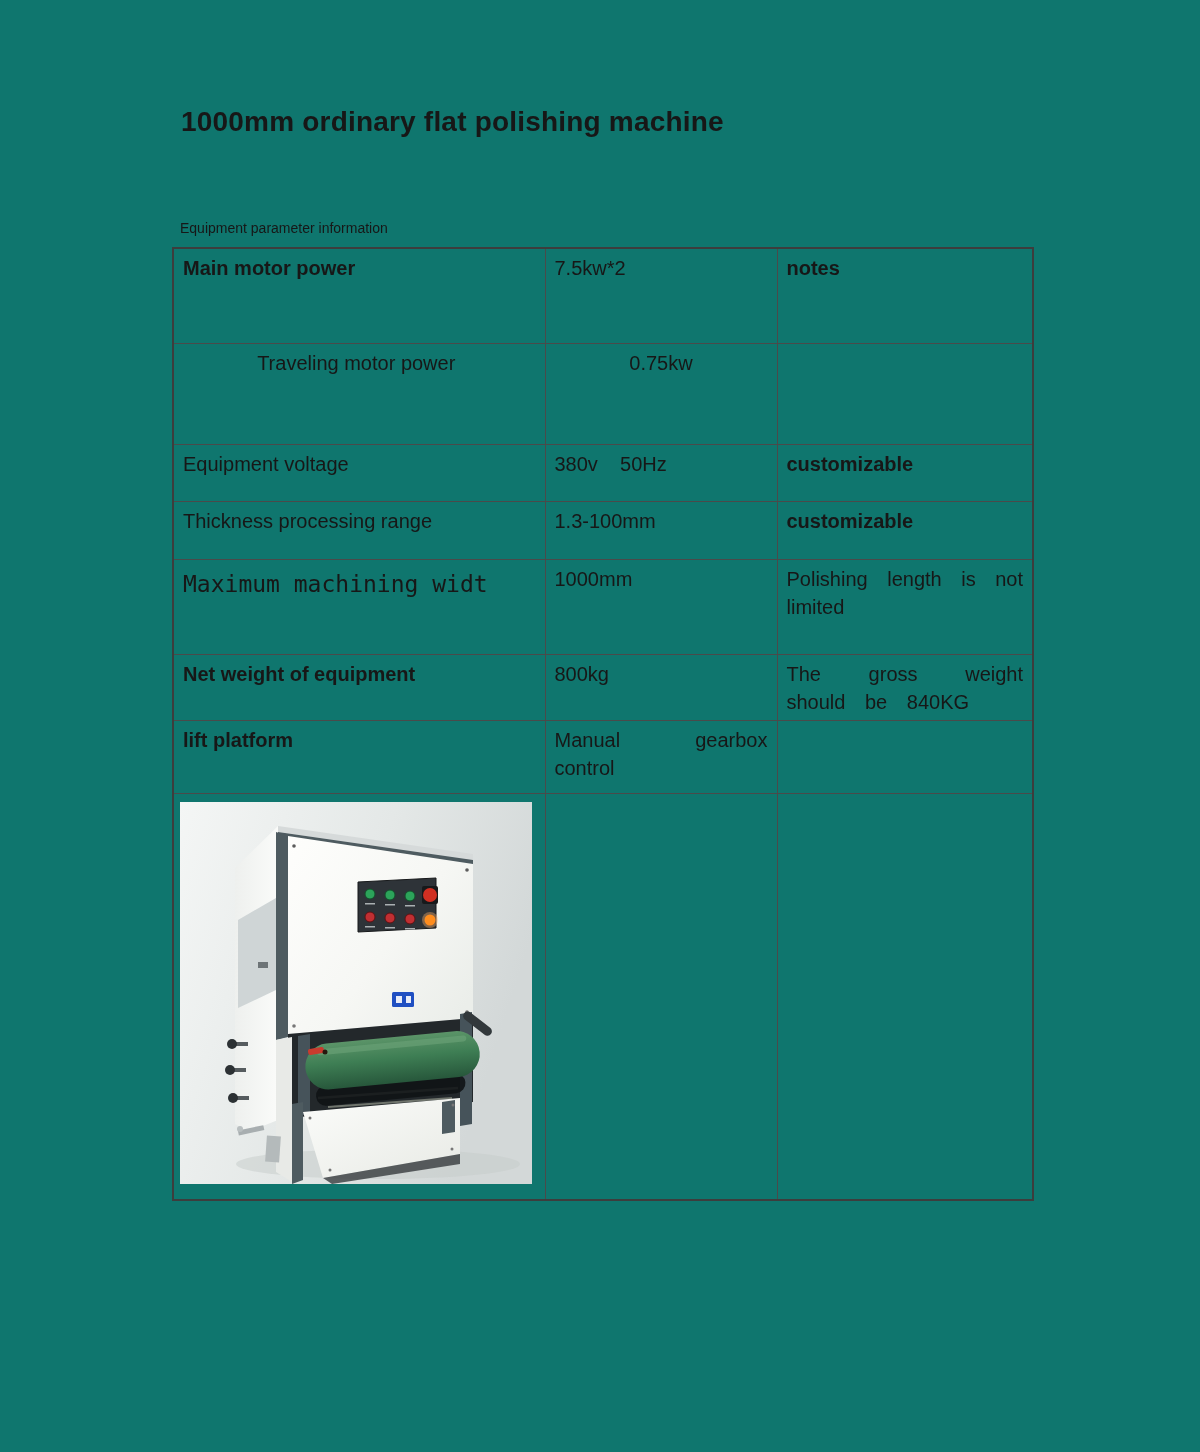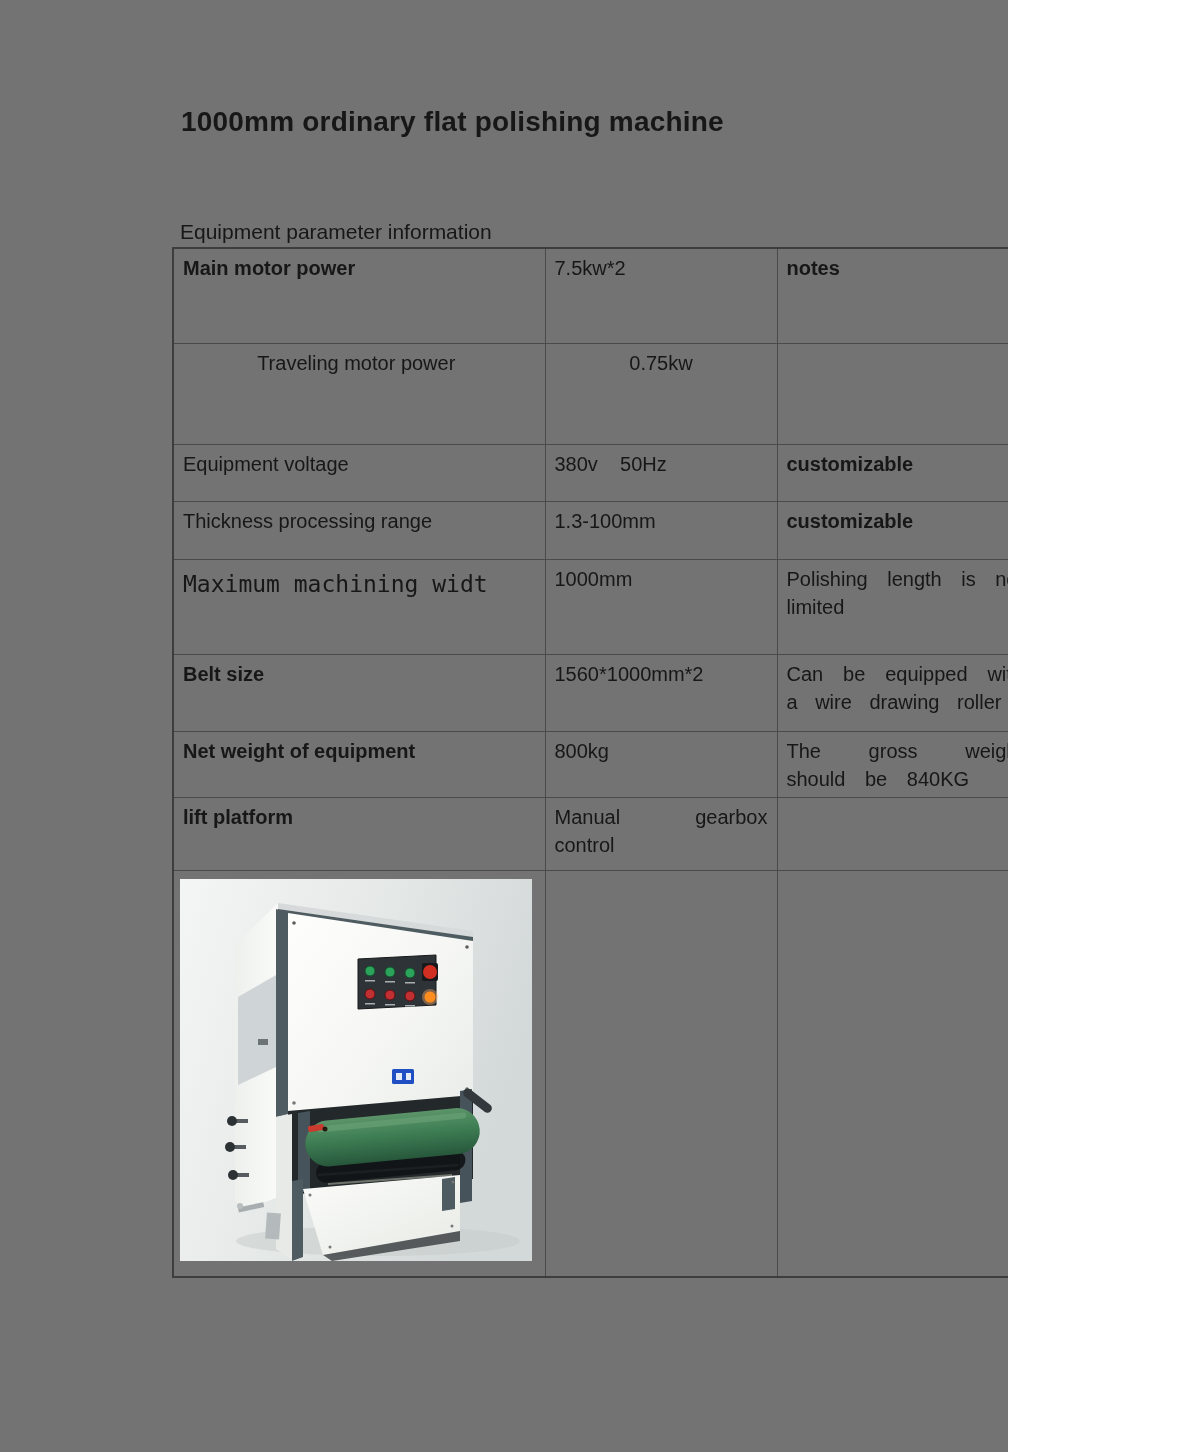--- a/index.html
+++ b/index.html
@@ -1,21 +1,21 @@
 <!DOCTYPE html>
 <html><head>
 <meta charset="utf-8">
 <style>
   * { box-sizing: border-box; }
   html,body { margin:0; padding:0; background:#ffffff; }
   body { width:1200px; height:1452px; font-family:"Liberation Sans", sans-serif; color:#171717; }
-  .page { position:relative; width:1008px; height:1452px; background:#737373; overflow:hidden; }
+  .page { position:relative; width:1200px; height:1452px; background:#0f766e; overflow:hidden; }
 
   .doc-title { position:absolute; left:181px; top:106px; margin:0; font-size:28px; font-weight:bold; letter-spacing:0.2px; }
-  .table-caption { position:absolute; left:180px; top:220px; font-size:21px; font-weight:400; }
+  .table-caption { position:absolute; left:180px; top:220px; font-size:14px; font-weight:400; }
 
   table.spec { position:absolute; left:172px; top:247px; width:860px; border-collapse:collapse; table-layout:fixed; border:2px solid #3d3d3d; }
   td { border:1px solid #4a4a4a; vertical-align:top; padding:5px 9px 4px 9px; font-size:20px; line-height:1.4; overflow:hidden; word-wrap:break-word; }
   td.b { font-weight:bold; }
   td.tight { padding-left:3px; }
   td.mono { font-family:"DejaVu Sans Mono","Liberation Mono",monospace; font-size:23px; padding-top:8px; }
   td.small { font-size:16.5px; padding-top:9px; letter-spacing:0.2px; }
   td.just { text-align:justify; }
   .ws8 { word-spacing:8px; }
   .ws12 { word-spacing:12px; }
@@ -61,25 +61,20 @@
       </tr>
       <tr class="r4">
         <td>Thickness processing range</td>
         <td>1.3-100mm</td>
         <td class="b">customizable</td>
       </tr>
       <tr class="r5">
         <td class="mono">Maximum machining widt</td>
         <td>1000mm</td>
         <td class="just">Polishing length is not limited</td>
-      </tr>
-      <tr class="r6">
-        <td class="b">Belt size</td>
-        <td>1560*1000mm*2</td>
-        <td class="just ws12">Can be equipped with a wire drawing roller</td>
       </tr>
       <tr class="r8">
         <td class="b">Net weight of equipment</td>
         <td>800kg</td>
         <td class="just ws14">The gross weight should be 840KG</td>
       </tr>
       <tr class="r9">
         <td class="b">lift platform</td>
         <td class="just ws8">Manual gearbox control</td>
         <td></td>

